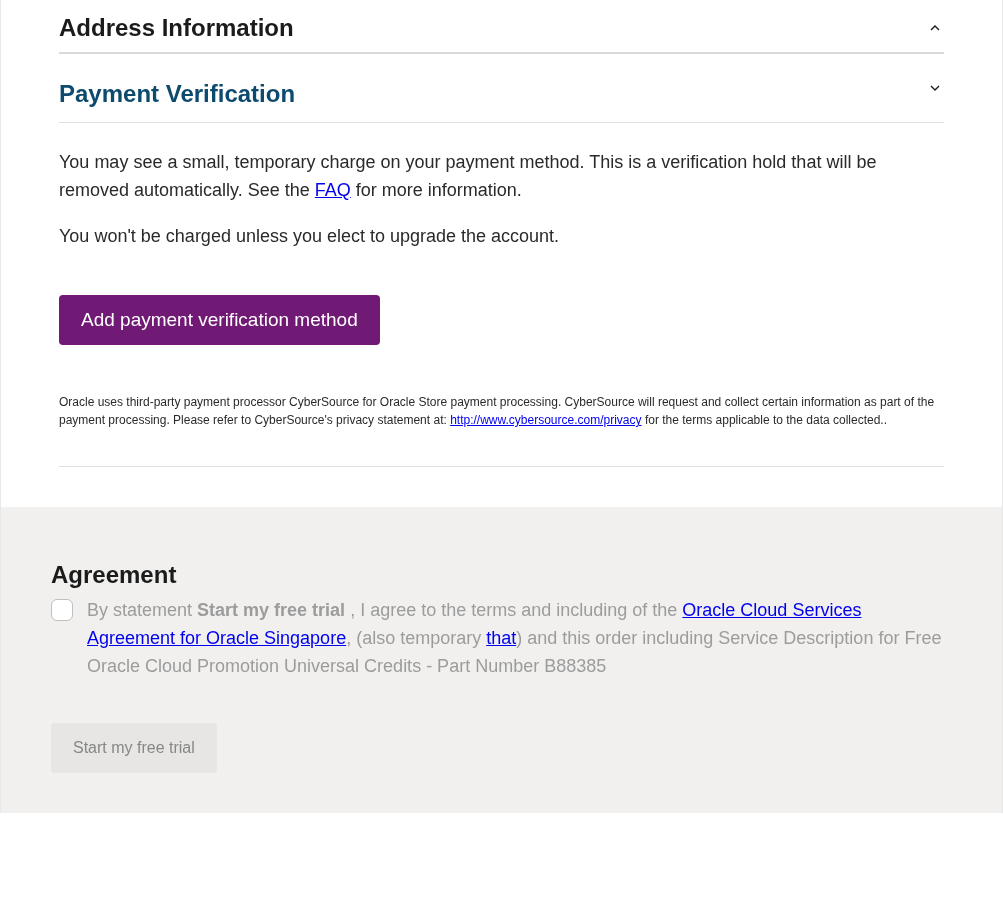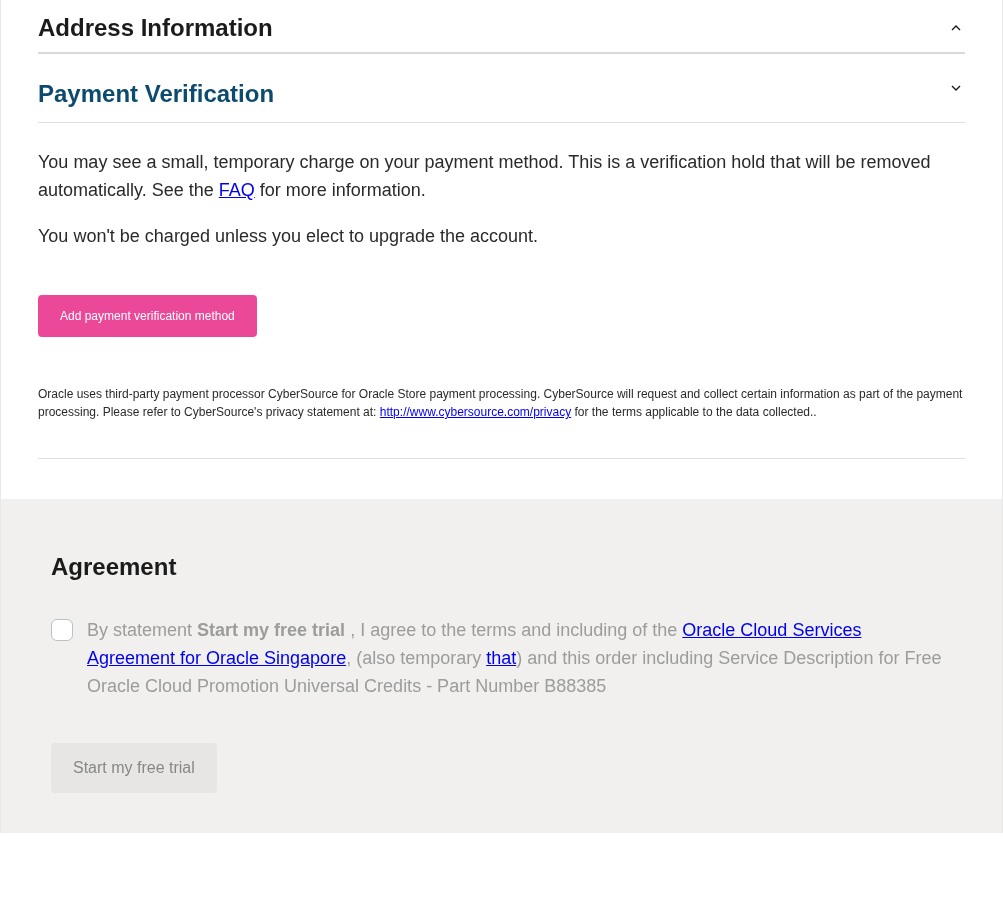--- a/index.html
+++ b/index.html
@@ -8,21 +8,21 @@
       padding: 0;
     }
     body {
       font-family: -apple-system, BlinkMacSystemFont, "Segoe UI", Helvetica, Arial, sans-serif;
       background: #fff;
       color: #1b1b1b;
       width: 1003px;
     }
     .container {
       background: #fff;
-      padding: 0 37px;
+      padding: 0 58px;
       border-left: 1px solid #e8e8e8;
       border-right: 1px solid #e8e8e8;
     }
     .section-header {
       display: flex;
       justify-content: space-between;
       align-items: center;
       padding: 14px 0 10px 0;
       border-bottom: 1px solid #d9d9d9;
       cursor: pointer;
@@ -66,25 +66,25 @@
       font-size: 18px;
       line-height: 1.55;
       color: #2a2a2a;
       margin-bottom: 18px;
     }
     .payment-body a {
       color: #0000ee;
       text-decoration: underline;
     }
     .btn-dark {
-      background: #ec4899;
+      background: #701a75;
       color: #fff;
       border: none;
       padding: 14px 22px;
-      font-size: 12px;
+      font-size: 19px;
       border-radius: 4px;
       cursor: pointer;
       margin-top: 26px;
       margin-bottom: 48px;
       display: inline-block;
     }
     .disclosure {
       font-size: 12px;
       line-height: 1.55;
       color: #2a2a2a;
@@ -98,21 +98,21 @@
     .agreement-section {
       background: #f1f0ef;
       padding: 54px 50px 40px 50px;
       border-left: 1px solid #e8e8e8;
       border-right: 1px solid #e8e8e8;
     }
     .agreement-title {
       font-size: 24px;
       font-weight: 700;
       color: #1b1b1b;
-      margin-bottom: 36px;
+      margin-bottom: 8px;
     }
     .agreement-row {
       display: flex;
       align-items: flex-start;
       gap: 14px;
     }
     .checkbox {
       width: 22px;
       height: 22px;
       border: 1.5px solid #bfbfbf;

